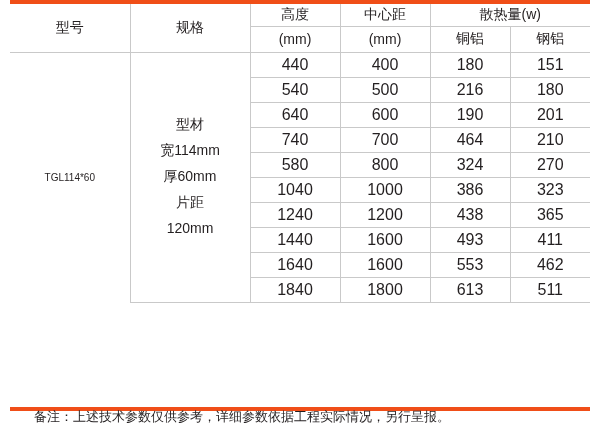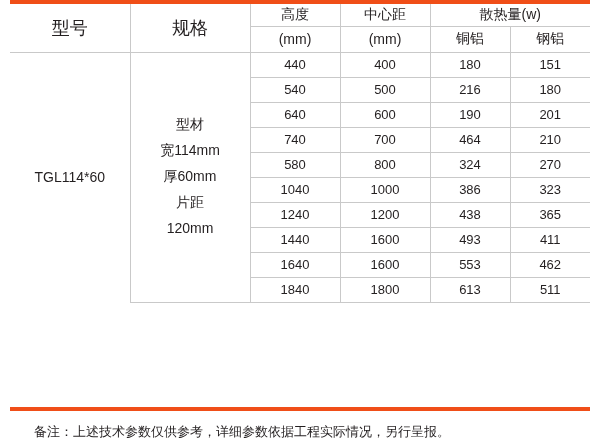--- a/index.html
+++ b/index.html
@@ -70,47 +70,47 @@
   }
   .hdr-group {
     height: 22px;
     font-size: 14px;
   }
   .hdr-sub {
     height: 26px;
     font-size: 14px;
   }
   .hdr-tall {
-    font-size: 18px;
+    font-size: 14px;
   }
   .col-model { width: 120px; }
   .col-spec  { width: 120px; }
   .col-h     { width: 90px; }
   .col-c     { width: 90px; }
   .col-ta    { width: 80px; }
   .col-tb    { width: 80px; }
 
   .model-cell {
-    font-size: 14px;
+    font-size: 10px;
     border-bottom: none !important;
   }
   .spec-cell {
     font-size: 14px;
     line-height: 1.85;
     padding: 4px 0;
   }
   .spec-cell div { white-space: nowrap; }
   tbody td {
     height: 24px;
-    font-size: 13px;
+    font-size: 16px;
   }
   .note {
     position: absolute;
     left: 10px;
-    bottom: 0;
+    bottom: 15px;
     width: 580px;
     font-size: 13px;
     color: #231f20;
     white-space: nowrap;
   }
   .note .label { padding-left: 24px; }
 </style>
 </head>
 <body>
 

